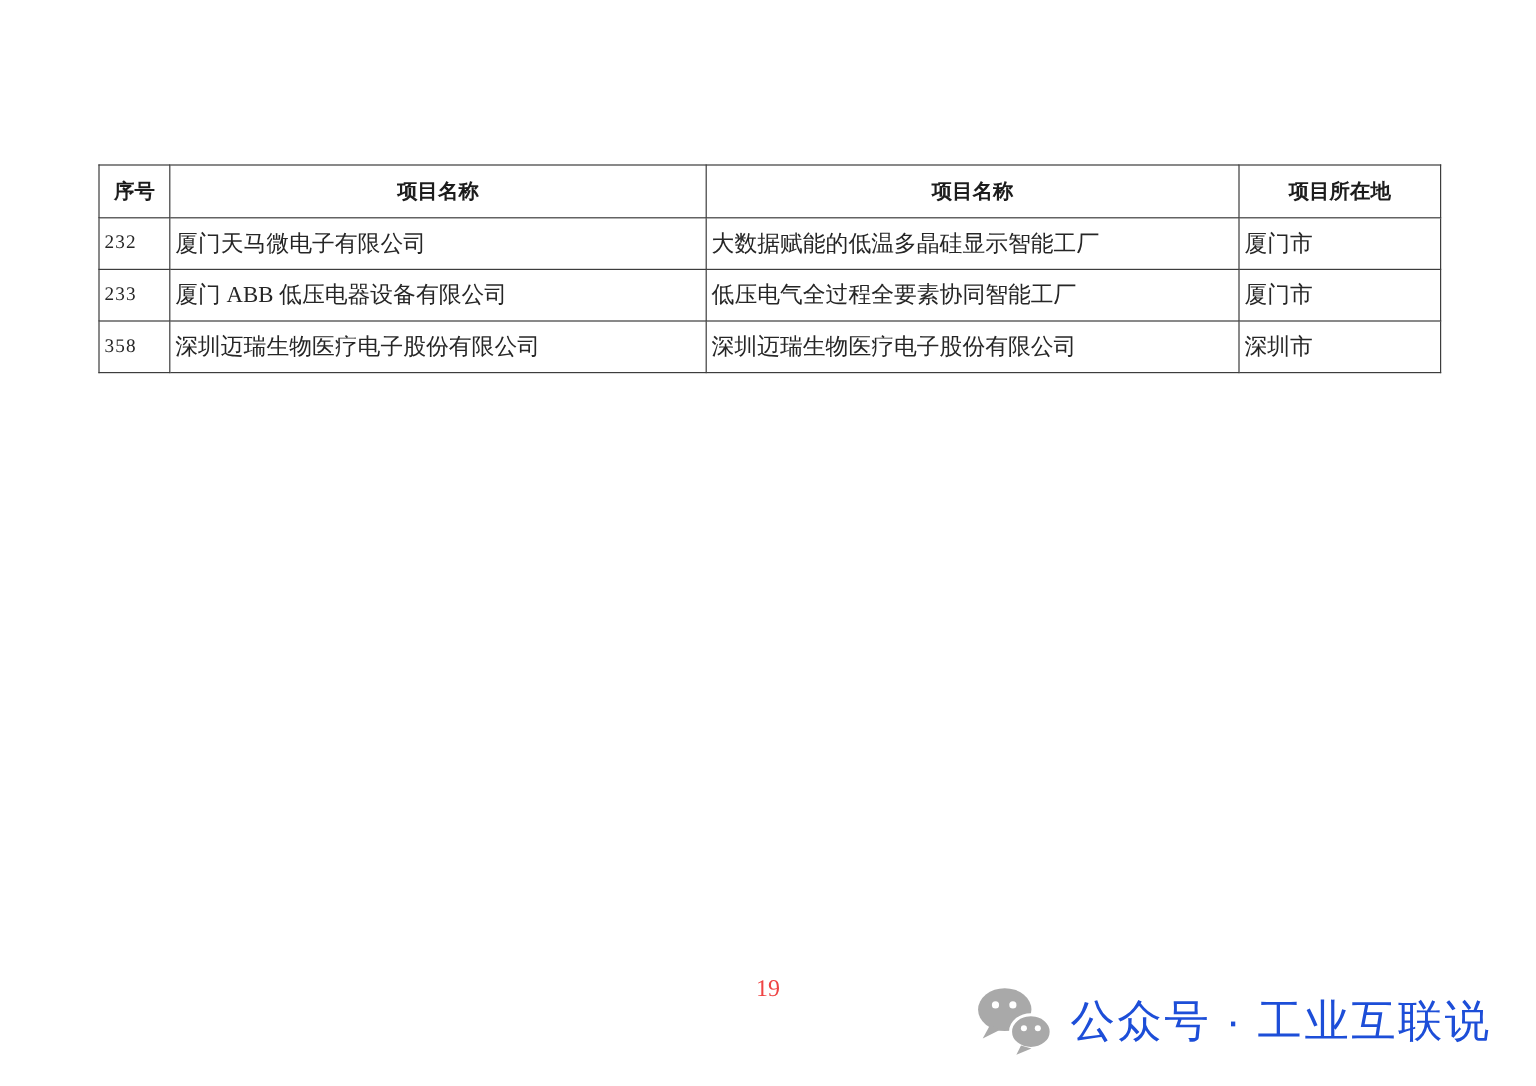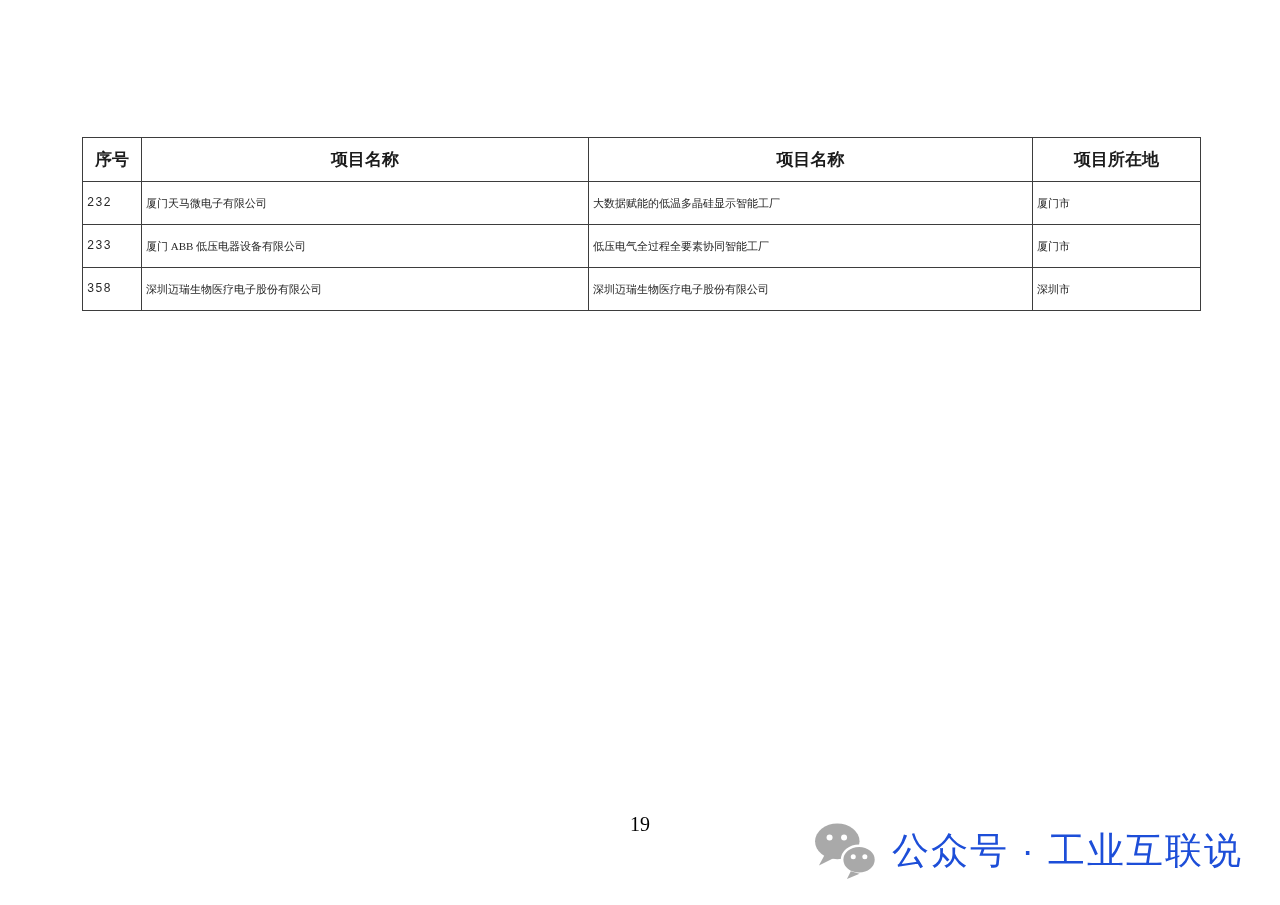--- a/index.html
+++ b/index.html
@@ -34,31 +34,31 @@
   }
   table.doc-table th {
     height: 44px;
     font-family: "Liberation Sans", "DejaVu Sans", sans-serif;
     font-weight: bold;
     font-size: 17px;
     color: #1c1c1c;
   }
   table.doc-table td {
     height: 43px;
-    font-size: 11px;
+    font-size: 19px;
     color: #262626;
   }
-  table.doc-table td.num { font-size: 12px; letter-spacing: 1px; font-family: Liberation Mono, monospace; }
+  table.doc-table td.num { font-size: 16px; letter-spacing: 1px; }
   .page-number {
     position: absolute;
     left: 0; top: 813px;
     width: 1280px;
     text-align: center;
     font-size: 20px;
-    color: #000000;
+    color: #ef4444;
   }
   .watermark {
     position: absolute;
     top: 822px;
     right: 37px;
     display: flex;
     align-items: center;
     gap: 14px;
   }
   .watermark .wm-text {

